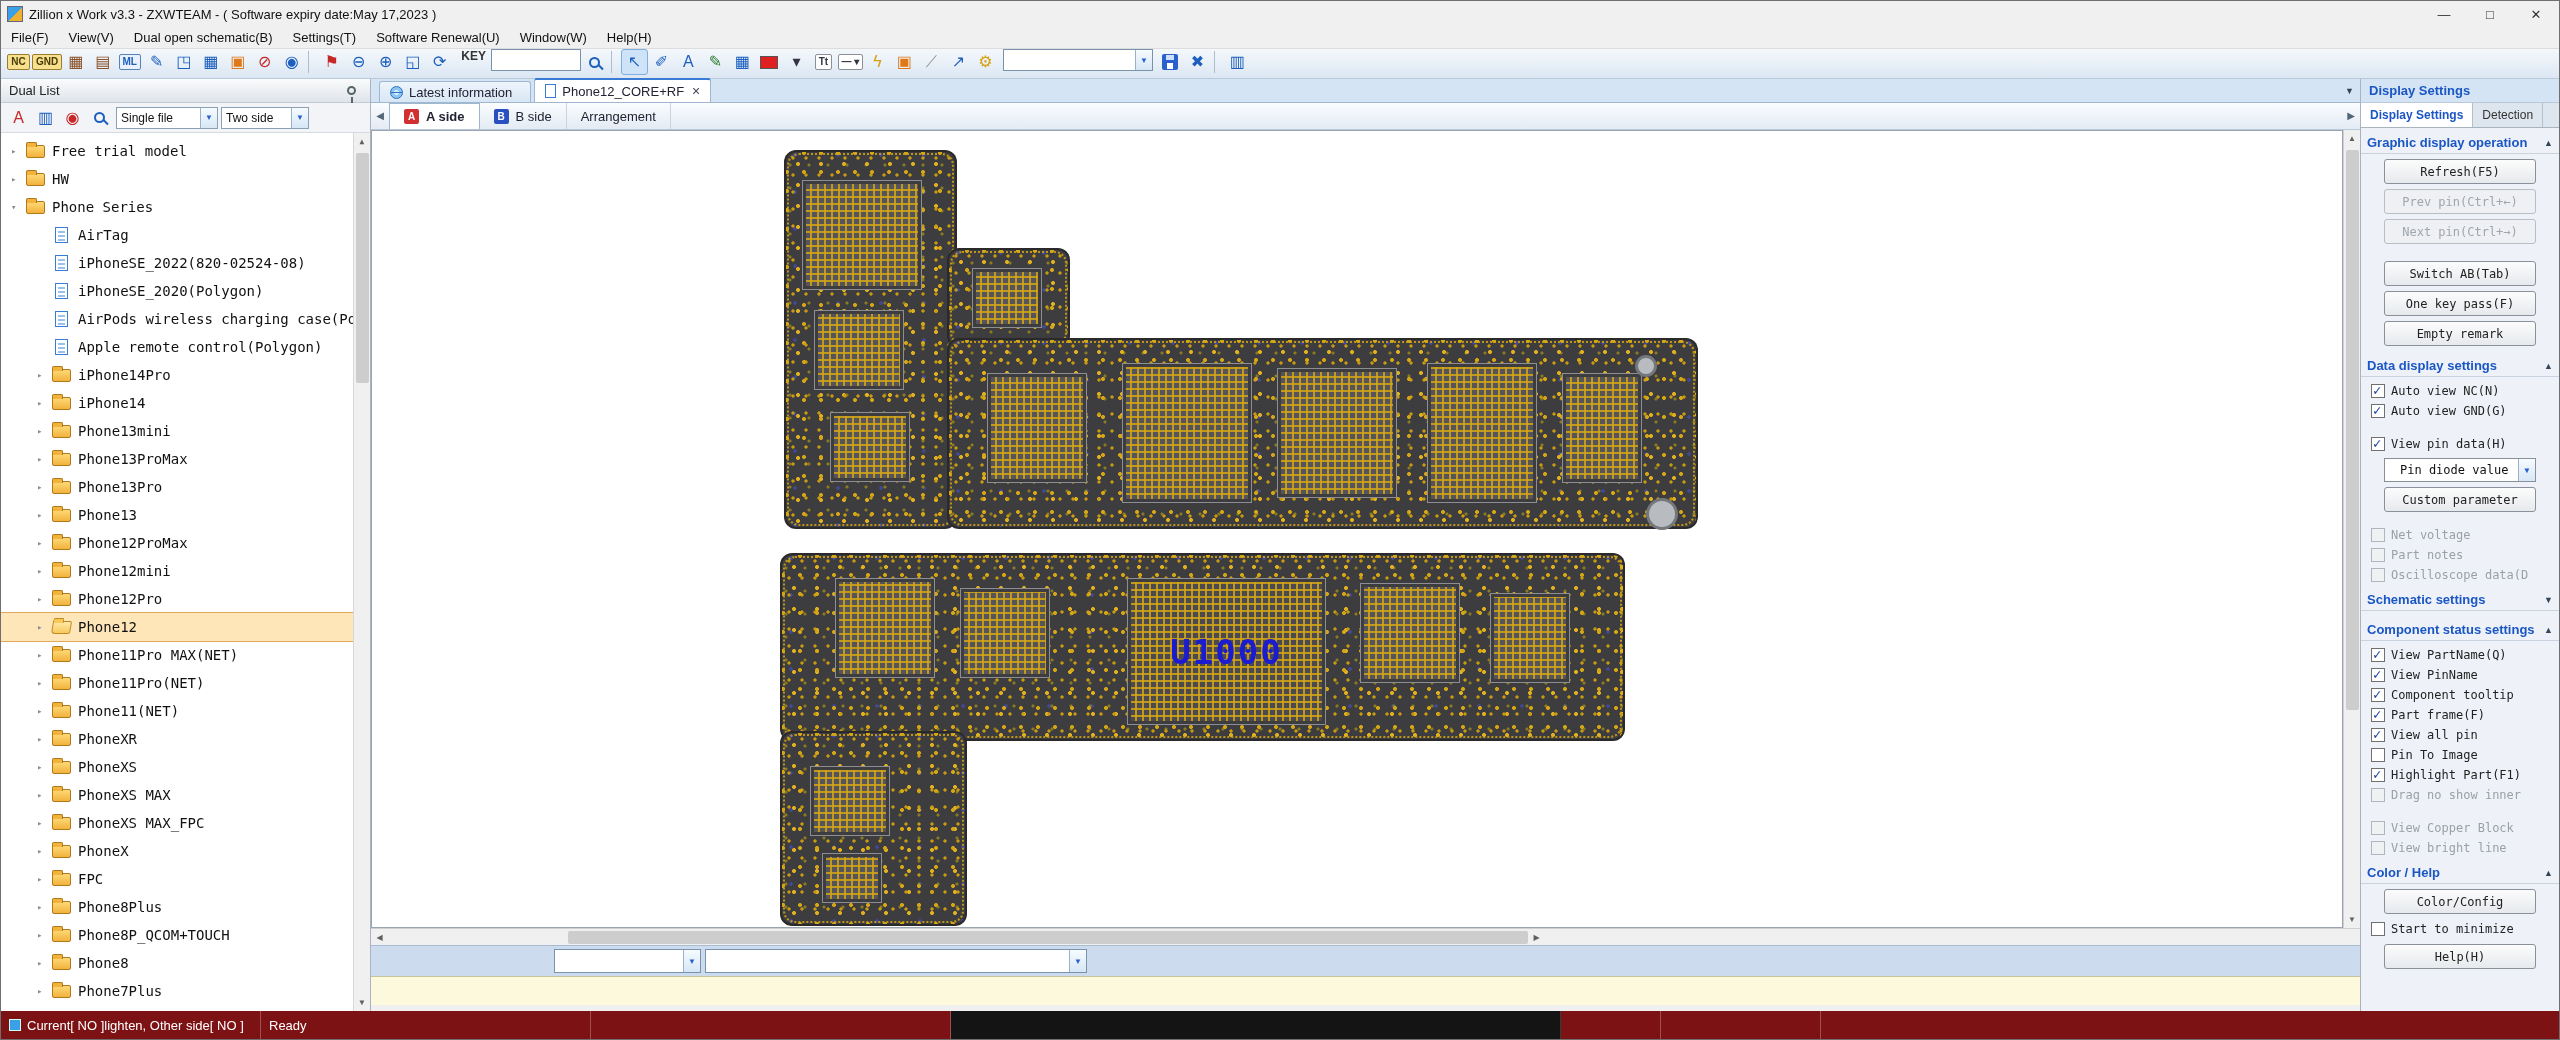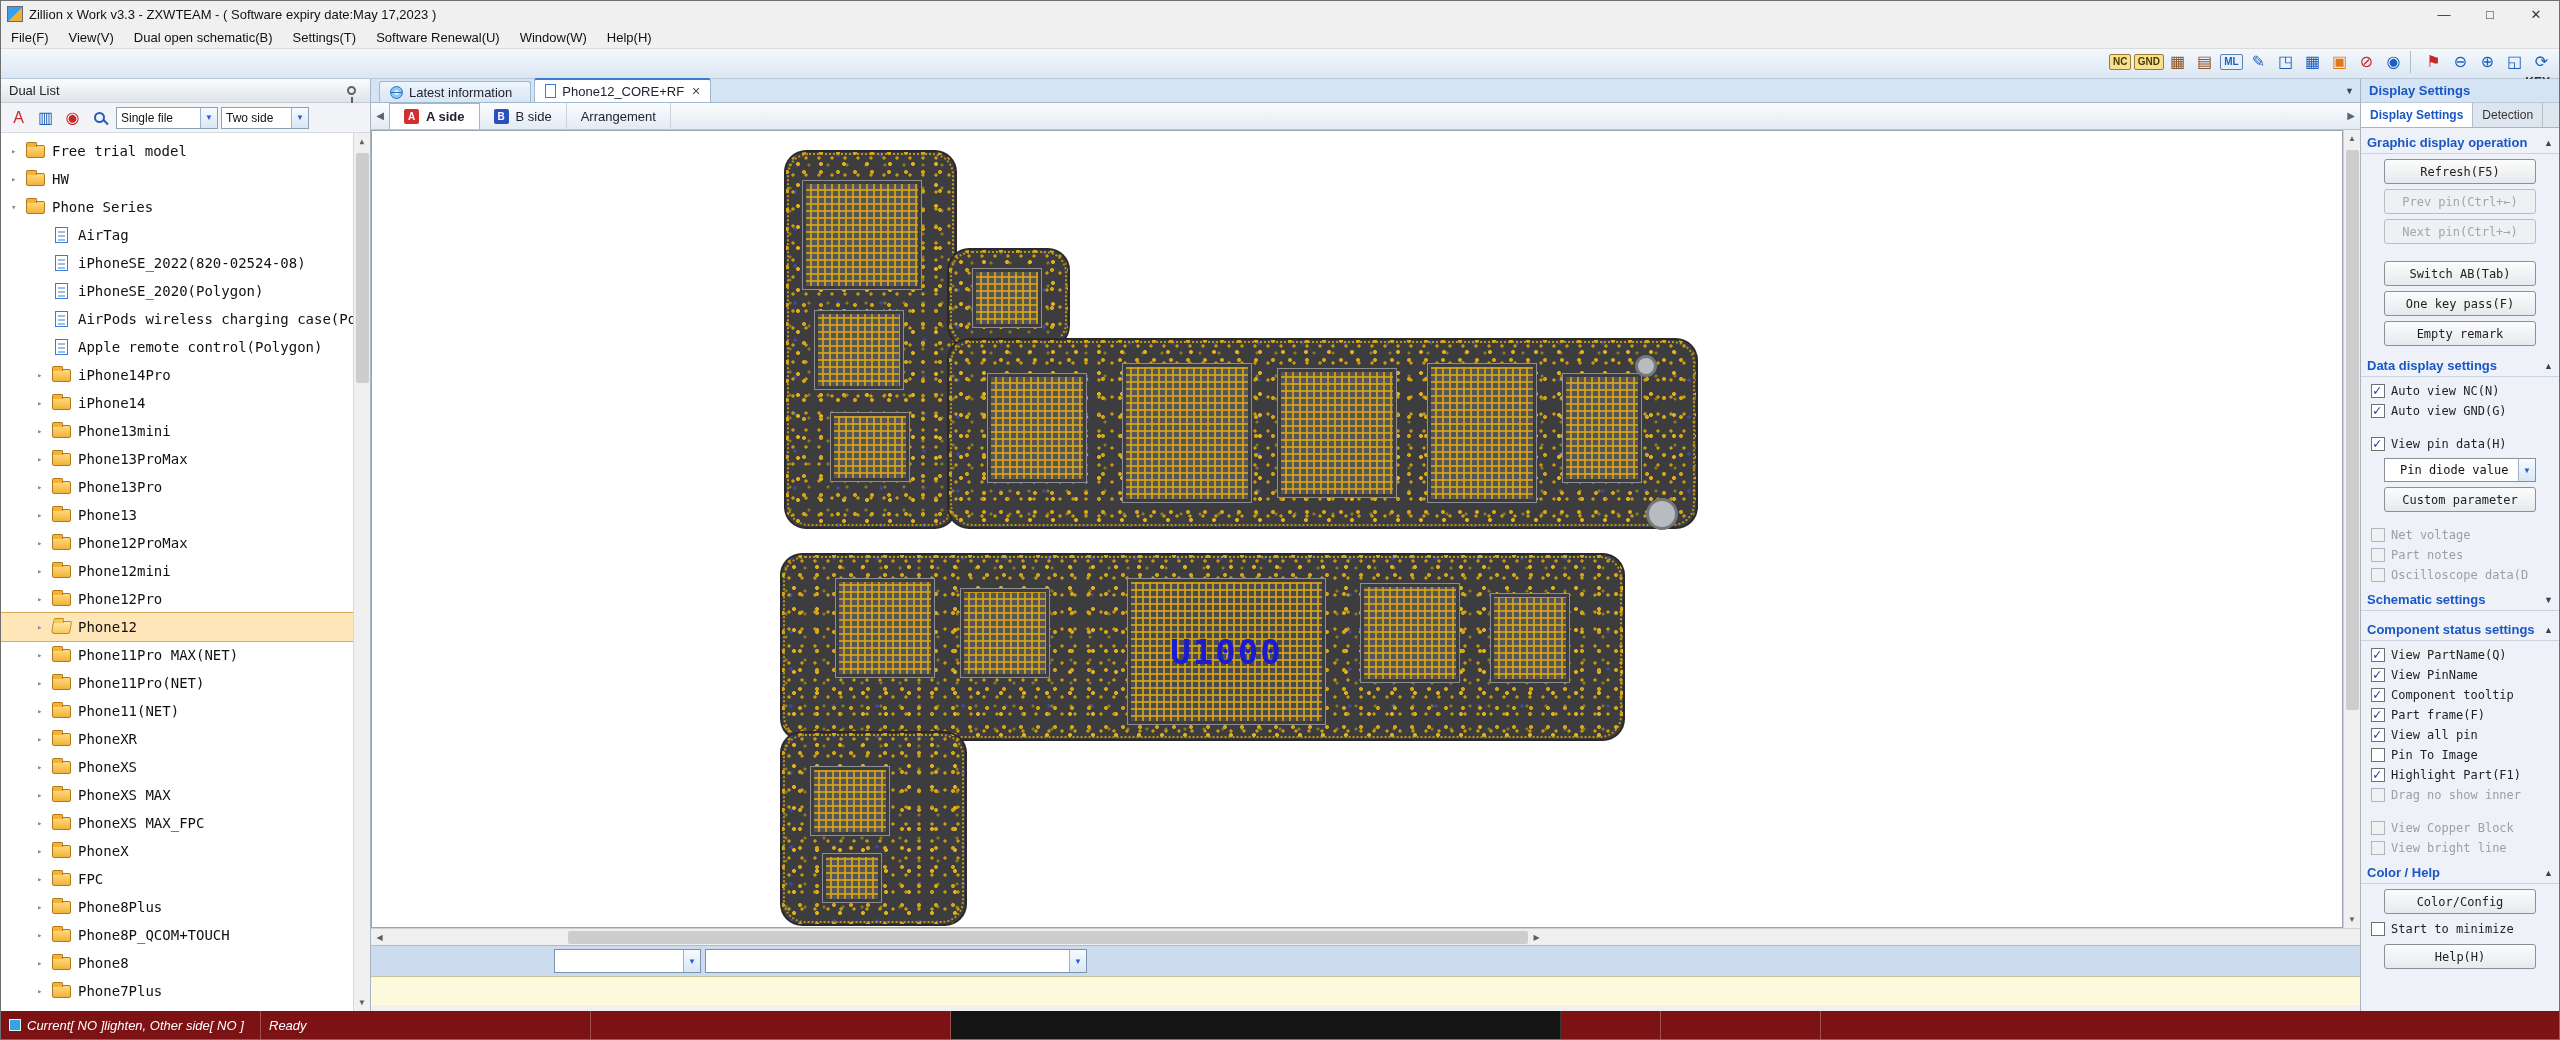--- a/index.html
+++ b/index.html
@@ -12,21 +12,21 @@
   .app-icon{width:16px;height:16px;margin-right:6px;border:1px solid #667;background:linear-gradient(135deg,#3aa0e8 0 50%,#f0b030 50% 100%);flex:0 0 auto;}
   .title-text{font-size:13px;color:#111;white-space:nowrap;}
   .win-controls{margin-left:auto;display:flex;height:100%;}
   .win-btn{width:46px;height:100%;display:flex;align-items:center;justify-content:center;font-size:13px;color:#333;}
 
   
   .menubar{position:absolute;left:0;top:26px;right:0;height:22px;background:#f0f0f0;display:flex;border-bottom:1px solid #dcdcdc;}
   .menu-item{padding:0 10px;font-size:13px;color:#111;height:100%;display:flex;align-items:center;}
 
   
-  .toolbar{position:absolute;left:0;top:48px;right:0;height:30px;background:linear-gradient(#f4f8fc,#dce7f3);border-bottom:1px solid #b9c9da;display:flex;align-items:flex-end;padding:0 4px;flex-direction:column;}
+  .toolbar{position:absolute;left:0;top:48px;right:0;height:30px;background:linear-gradient(#f4f8fc,#dce7f3);border-bottom:1px solid #b9c9da;display:flex;align-items:flex-start;padding:0 4px;}
   .tgroup{display:flex;align-items:center;}
   .tbtn{min-width:27px;height:26px;display:flex;align-items:center;justify-content:center;border-radius:3px;color:#445;}
   .tbtn .glyph{font-size:16px;line-height:1;}
   .tbtn.gold{color:#8a6a10}.tbtn.blue{color:#1d5fbf}.tbtn.brown{color:#8a5228}.tbtn.orange{color:#e07818}
   .tbtn.red{color:#c62828}.tbtn.gold2{color:#d8a010}.tbtn.gray{color:#8a8f96}.tbtn.green{color:#2d7a2d}.tbtn.dark{color:#334}
   .tbtn.active{background:#cfe3f8;border:1px solid #7fb0e0;}
   .tbtn.sep{min-width:7px;width:7px;height:22px;border-left:1px solid #aebdcd;border-radius:0;margin:0 3px;}
   .glyph.chipface{font-size:10px;font-weight:bold;background:#f7e08e;border:1px solid #9c7c2c;color:#4a3a08;padding:2px 3px;border-radius:2px;white-space:nowrap;}
   .tbtn.blue .glyph.chipface{background:#e8f1fb;border-color:#5a83b5;color:#1d5fbf;}
   .tbtn.dark .glyph.chipface{background:#fff;border-color:#8a9099;color:#334;}
@@ -97,21 +97,21 @@
   .badge.blue{background:#2a50c0;}
 
   .canvas-outer{flex:1;display:flex;min-height:0;}
   .canvas{flex:1;position:relative;background:#fff;border:1px solid #9aa5b1;overflow:hidden;}
   .canvas-vscroll{width:17px;background:#f0f0f0;border-left:1px solid #d0d0d0;display:flex;flex-direction:column;align-items:center;flex:0 0 auto;}
   .hscroll{height:17px;background:#f0f0f0;border-top:1px solid #d0d0d0;display:flex;align-items:center;flex:0 0 auto;}
   .sthumb-h{height:13px;width:960px;background:#cdcdcd;border-radius:2px;margin-left:180px;}
   .sthumb-v{width:13px;height:560px;background:#cdcdcd;border-radius:2px;margin-top:3px;}
 
   
-  .board{position:absolute;background-color:#3d3d40;border-radius:22px;
+  .board{position:absolute;background-color:#3d3d40;border-radius:12px;
     background-image:
       radial-gradient(circle at 3px 3px, #d4a514 1.6px, transparent 2.3px),
       radial-gradient(circle at 9px 8px, #c89a10 1.3px, transparent 2.0px),
       radial-gradient(circle at 14px 14px, #e0b020 1.6px, transparent 2.3px),
       radial-gradient(circle at 6px 15px, #8a7a20 1.2px, transparent 1.9px),
       radial-gradient(circle at 11px 5px, rgba(70,80,220,.55) 1.5px, transparent 2.1px);
     background-size:17px 19px,13px 17px,23px 21px,19px 23px,43px 37px;
     box-shadow:inset 0 0 0 2px #2a2a2c;text-align:right;}
   .board::after{content:"";position:absolute;inset:3px;border:2px dotted rgba(212,165,20,.85);border-radius:inherit;pointer-events:none;}
   .chip{position:absolute;background-color:#54545a;
@@ -148,21 +148,21 @@
   .chk-row.gap{margin-top:13px;}
   .chk-box{width:14px;height:14px;background:#fff;border:1px solid #707070;position:relative;flex:0 0 auto;}
   .chk-row.checked .chk-box::after{content:"✓";position:absolute;left:1px;top:-3px;font-size:14px;font-weight:bold;color:#1a3f9e;}
   .chk-row.disabled{color:#9aa0a8;}
   .chk-row.disabled .chk-box{border-color:#b0b6bd;background:#f0f1f3;}
   .chk-label{white-space:nowrap;overflow:hidden;text-align:center;}
   .rp-combo{width:152px;margin:4px auto;height:24px;background:#fff;border:1px solid #8a9099;display:flex;align-items:center;}
   .rp-combo .cval{flex:1;font-size:12px;padding-left:15px;}
 
   
-  .statusbar{position:absolute;left:0;right:0;bottom:0;height:28px;background:#7d1214;display:flex;align-items:stretch;color:#fff;font-size:13px;font-style:italic;}
+  .statusbar{position:absolute;left:0;right:0;bottom:0;height:28px;background:#7d1214;display:flex;align-items:stretch;color:#fff;font-size:13px;}
   .seg{display:flex;align-items:center;padding:0 8px;border-right:1px solid #a05050;white-space:nowrap;overflow:hidden;flex:0 0 auto;}
   .seg.dark{background:#141414;border-color:#3a3a3a;}
   span.seg:nth-of-type(1){width:260px;}
   span.seg:nth-of-type(1)::before{content:"";width:10px;height:10px;background:#3aa0e8;border:1px solid #cfe;margin-right:6px;flex:0 0 auto;}
   span.seg:nth-of-type(2){width:330px;}
   span.seg:nth-of-type(3){width:360px;}
   span.seg:nth-of-type(4){width:610px;}
   span.seg:nth-of-type(5){width:100px;}
   span.seg:nth-of-type(6){width:160px;}
   span.seg:last-of-type{flex:1;border-right:none;}

